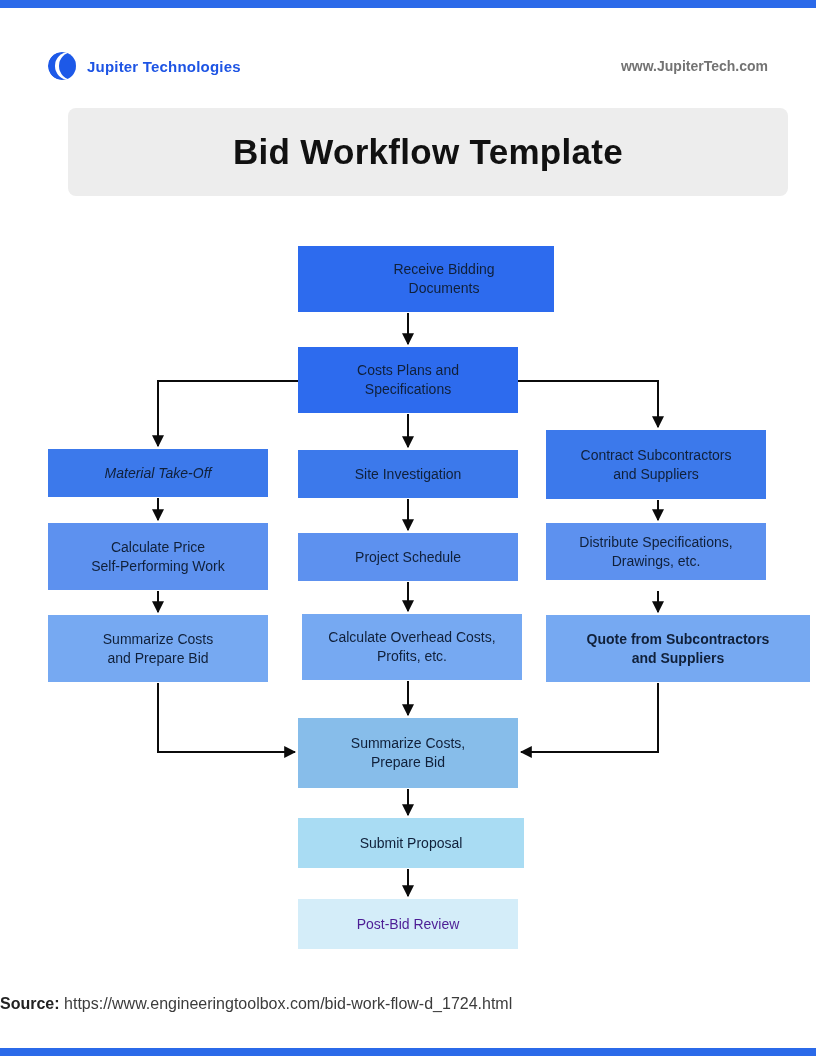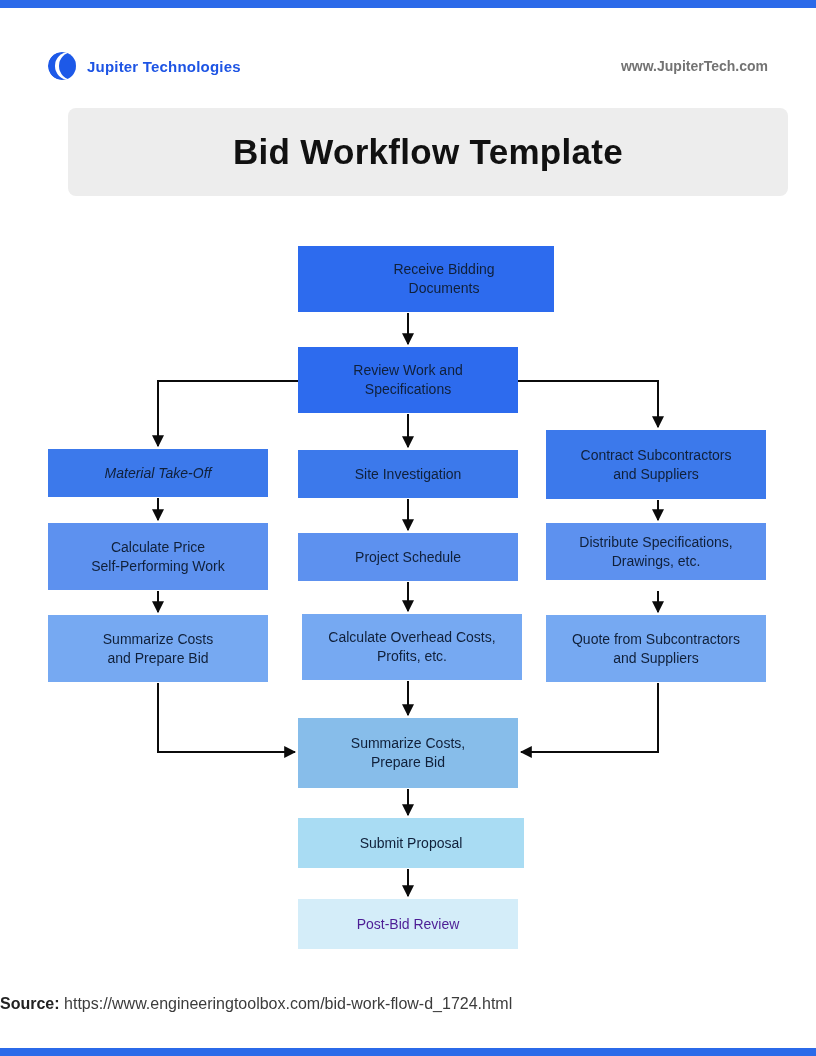--- a/index.html
+++ b/index.html
@@ -63,36 +63,36 @@
           <path d="M408 681 L408 715" marker-end="url(#ah)"></path>
           <path d="M158 683 L158 752 L295 752" marker-end="url(#ah)"></path>
           <path d="M658 683 L658 752 L521 752" marker-end="url(#ah)"></path>
           <path d="M408 789 L408 815" marker-end="url(#ah)"></path>
           <path d="M408 869 L408 896" marker-end="url(#ah)"></path>
         </g>
     </svg>
     <div id="node-layer">
         <div class="node" style="left: 298px; top: 246px; width: 220px; height: 66px; background: rgb(45, 107, 238); color: rgb(16, 32, 58); padding-left: 36px;">Receive Bidding
 Documents</div>
-        <div class="node" style="left: 298px; top: 347px; width: 220px; height: 66px; background: rgb(45, 107, 238); color: rgb(16, 32, 58);">Review Work and
+        <div class="node" style="left: 298px; top: 347px; width: 220px; height: 66px; background: rgb(45, 107, 238); color: rgb(16, 32, 58);">Costs Plans and
 Specifications</div>
         <div class="node" style="left: 48px; top: 449px; width: 220px; height: 48px; background: rgb(60, 121, 235); color: rgb(16, 32, 58); font-style: italic;">Material Take-Off</div>
         <div class="node" style="left: 298px; top: 450px; width: 220px; height: 48px; background: rgb(60, 121, 235); color: rgb(16, 32, 58);">Site Investigation</div>
         <div class="node" style="left: 546px; top: 430px; width: 220px; height: 69px; background: rgb(60, 121, 235); color: rgb(16, 32, 58);">Contract Subcontractors
 and Suppliers</div>
         <div class="node" style="left: 48px; top: 523px; width: 220px; height: 67px; background: rgb(93, 145, 239); color: rgb(16, 32, 58);">Calculate Price
 Self-Performing Work</div>
         <div class="node" style="left: 298px; top: 533px; width: 220px; height: 48px; background: rgb(93, 145, 239); color: rgb(16, 32, 58);">Project Schedule</div>
         <div class="node" style="left: 546px; top: 523px; width: 220px; height: 57px; background: rgb(93, 145, 239); color: rgb(16, 32, 58);">Distribute Specifications,
 Drawings, etc.</div>
         <div class="node" style="left: 48px; top: 615px; width: 220px; height: 67px; background: rgb(118, 169, 242); color: rgb(16, 32, 58);">Summarize Costs
 and Prepare Bid</div>
         <div class="node" style="left: 302px; top: 614px; width: 220px; height: 66px; background: rgb(118, 169, 242); color: rgb(16, 32, 58);">Calculate Overhead Costs,
 Profits, etc.</div>
-        <div class="node" style="left: 546px; top: 615px; width: 220px; height: 67px; background: rgb(118, 169, 242); color: rgb(16, 32, 58);">Quote from Subcontractors
+        <div class="node" style="left: 546px; top: 615px; width: 264px; height: 67px; background: rgb(118, 169, 242); color: rgb(16, 32, 58); font-weight: bold;">Quote from Subcontractors
 and Suppliers</div>
         <div class="node" style="left: 298px; top: 718px; width: 220px; height: 70px; background: rgb(135, 189, 234); color: rgb(16, 32, 58);">Summarize Costs,
 Prepare Bid</div>
         <div class="node" style="left: 298px; top: 818px; width: 226px; height: 50px; background: rgb(169, 220, 243); color: rgb(16, 32, 58);">Submit Proposal</div>
         <div class="node" style="left: 298px; top: 899px; width: 220px; height: 50px; background: rgb(212, 237, 249); color: #4c1d95;">Post-Bid Review</div>
       </div>
   </div>
 
   <div class="source">
     <b>Source:</b>

